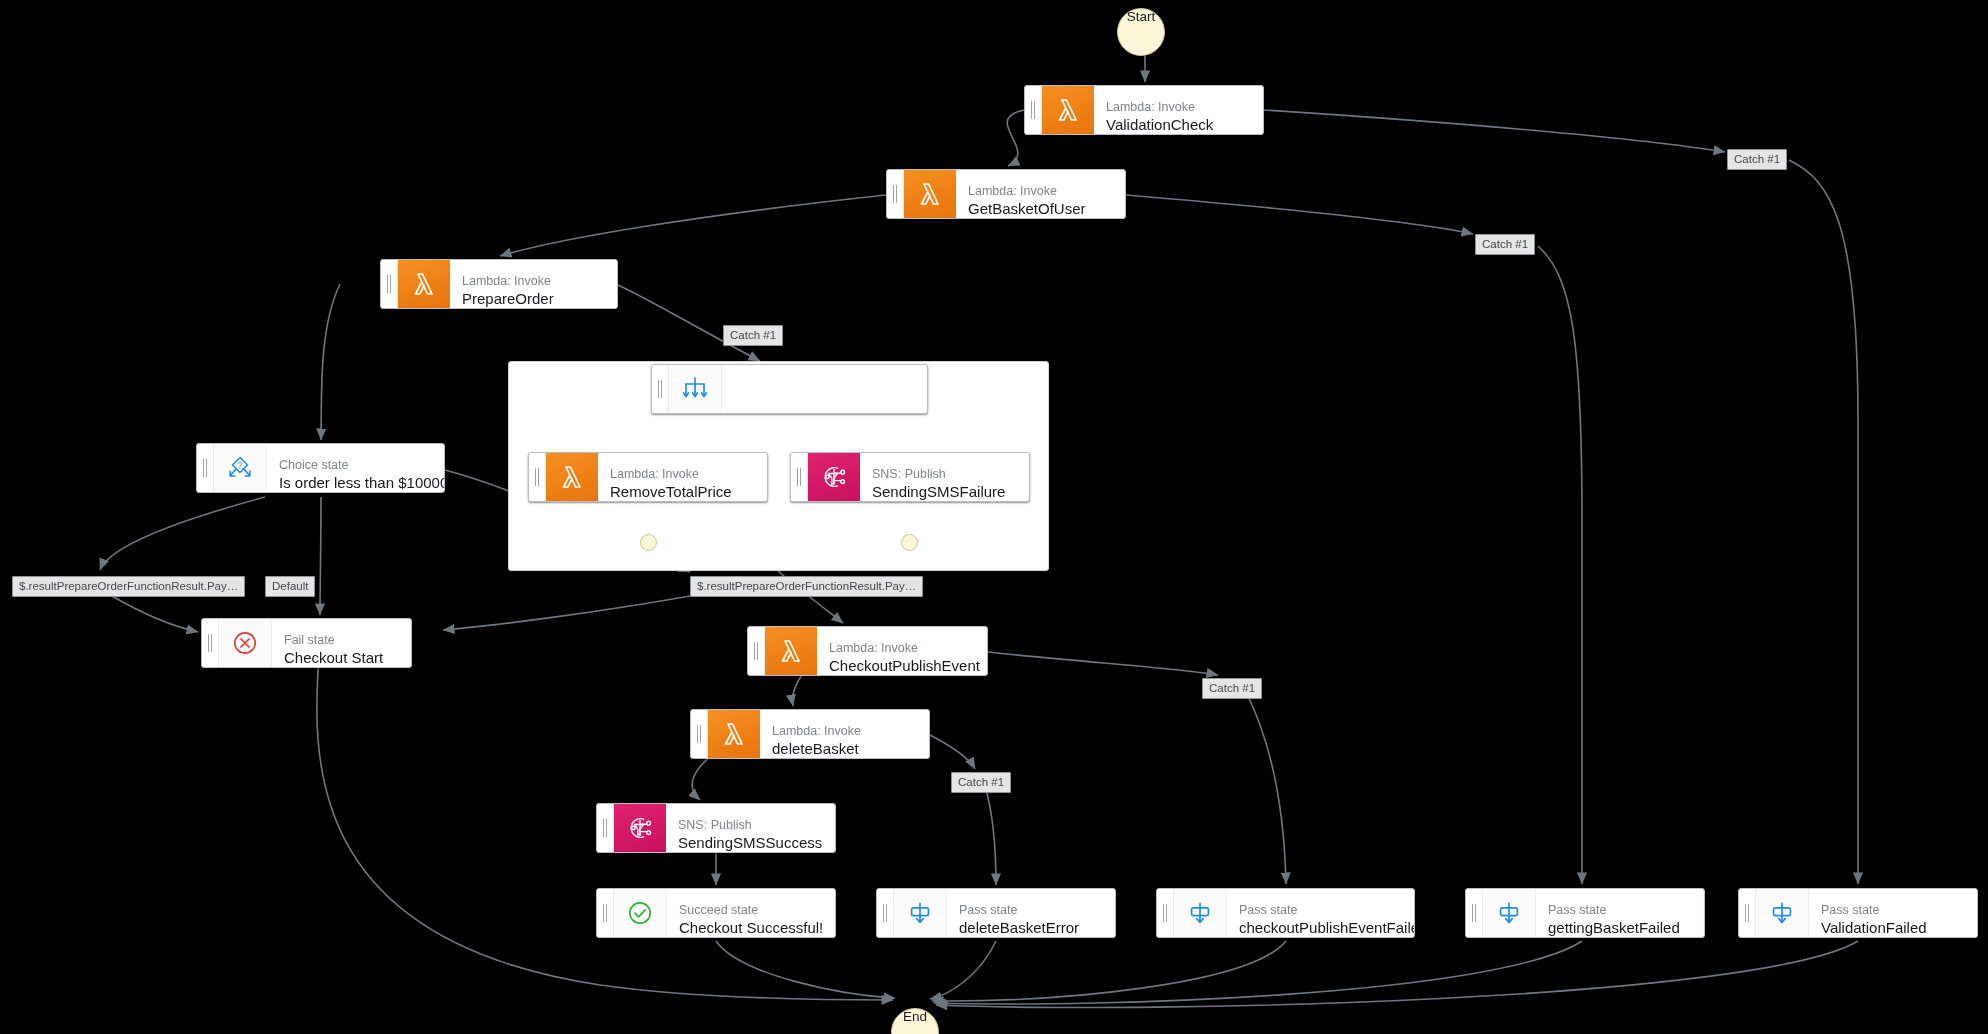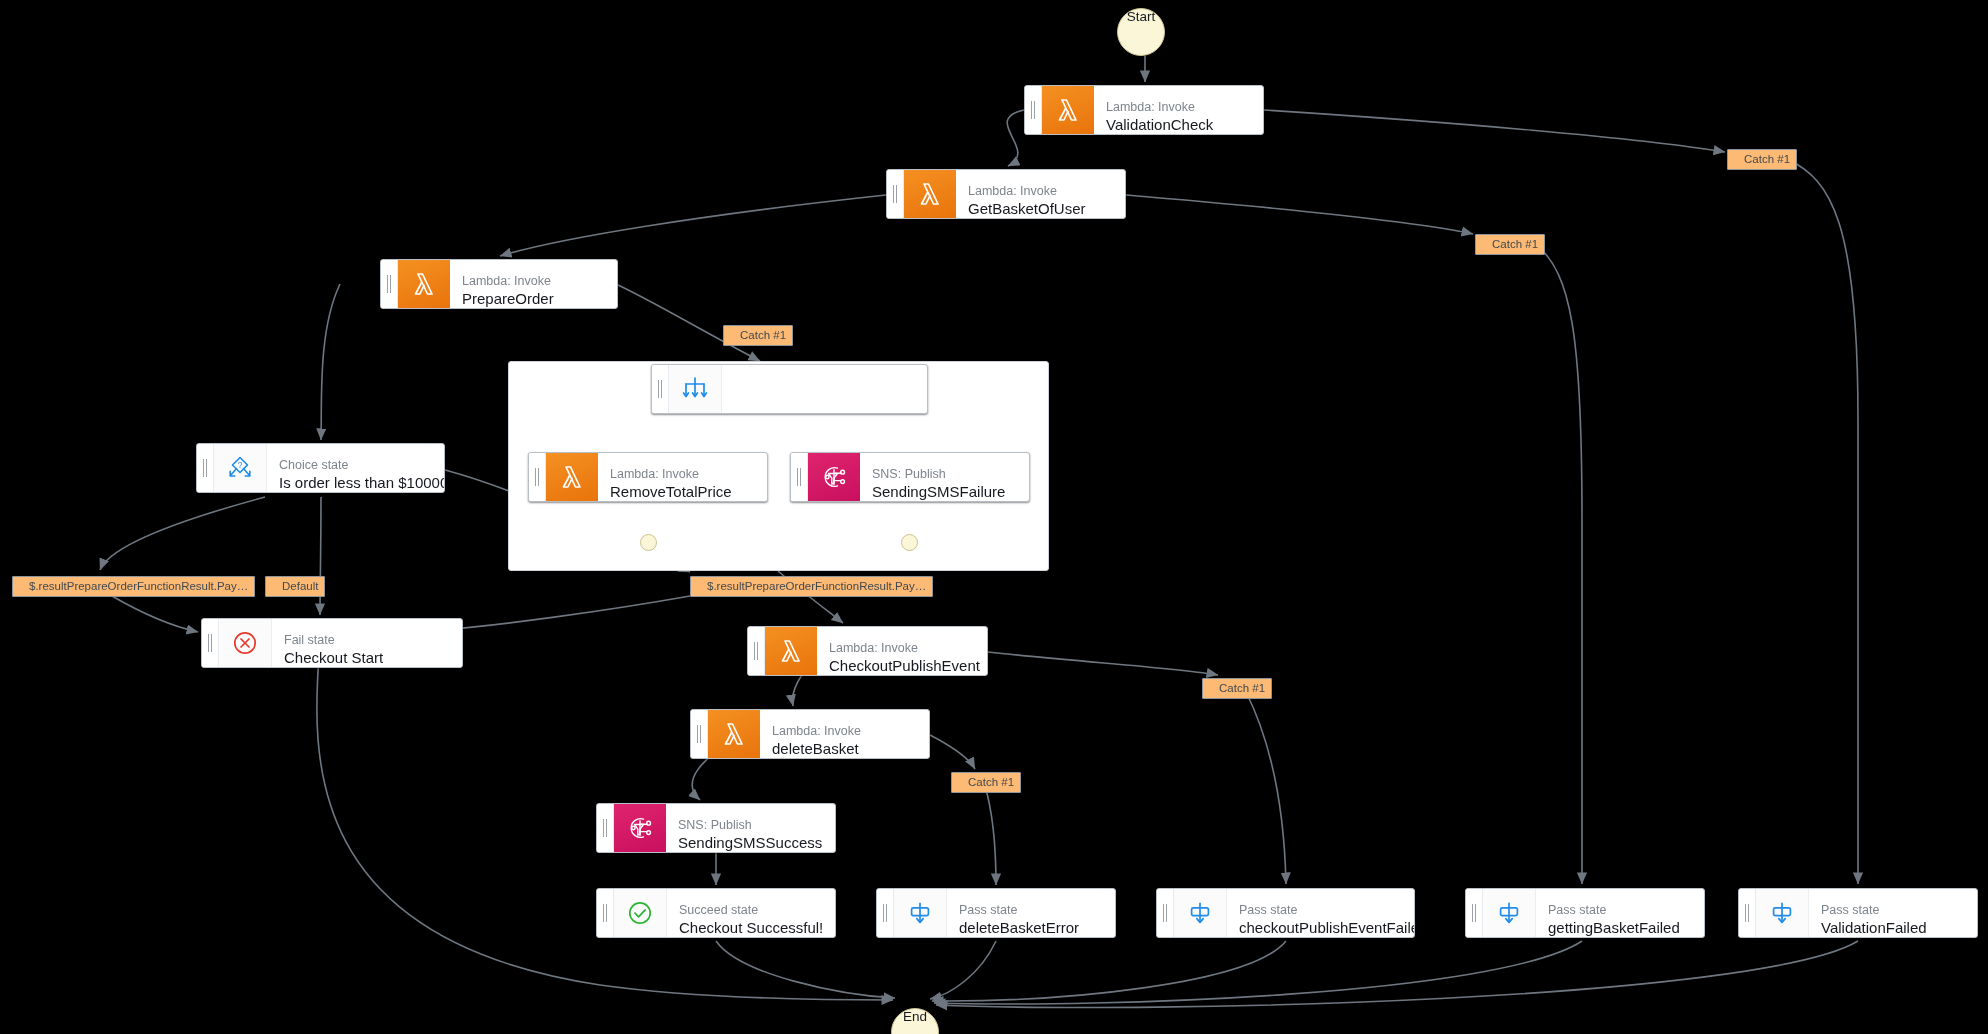--- a/index.html
+++ b/index.html
@@ -121,26 +121,26 @@
     position: absolute;
     background: #ffffff;
     border: 1px solid #cfd4da;
     border-radius: 3px;
     box-sizing: border-box;
   }
 
   
   .edge-label {
     position: absolute;
-    background: #fdba74;
+    background: #e5e5e5;
     border: 1px solid #8d949c;
     color: #42484f;
     font-size: 11.5px;
     line-height: 14px;
-    padding: 2px 6px 3px 16px;
+    padding: 2px 6px 3px 6px;
     white-space: nowrap;
     box-sizing: border-box;
     border-radius: 1px;
   }
 </style>
 </head>
 <body>
 
 <div id="canvas">
 
@@ -350,21 +350,21 @@
         <circle cx="23.6" cy="19.6" r="1.9"></circle>
         <circle cx="8.4" cy="15" r="1.7"></circle>
       </svg>
     </span>
     <span class="labels">
       <span class="kind">SNS: Publish</span>
       <span class="name">SendingSMSFailure</span>
     </span>
   </div>
 
-  <div class="node" style="left:201px; top:618px; width:262px;justify-content:flex-end;">
+  <div class="node" style="left:201px; top:618px; width:211px;justify-content:flex-end;">
     <span class="grip">
         <i></i>
         <i></i>
       </span>
     <span class="icon plain">
       <svg width="30" height="30" viewBox="0 0 30 30" fill="none" stroke="#e53b2d" stroke-width="1.7" stroke-linecap="round">
         <circle cx="15" cy="15" r="10.2"></circle>
         <path d="M11 11 L19 19"></path>
         <path d="M19 11 L11 19"></path>
       </svg>

